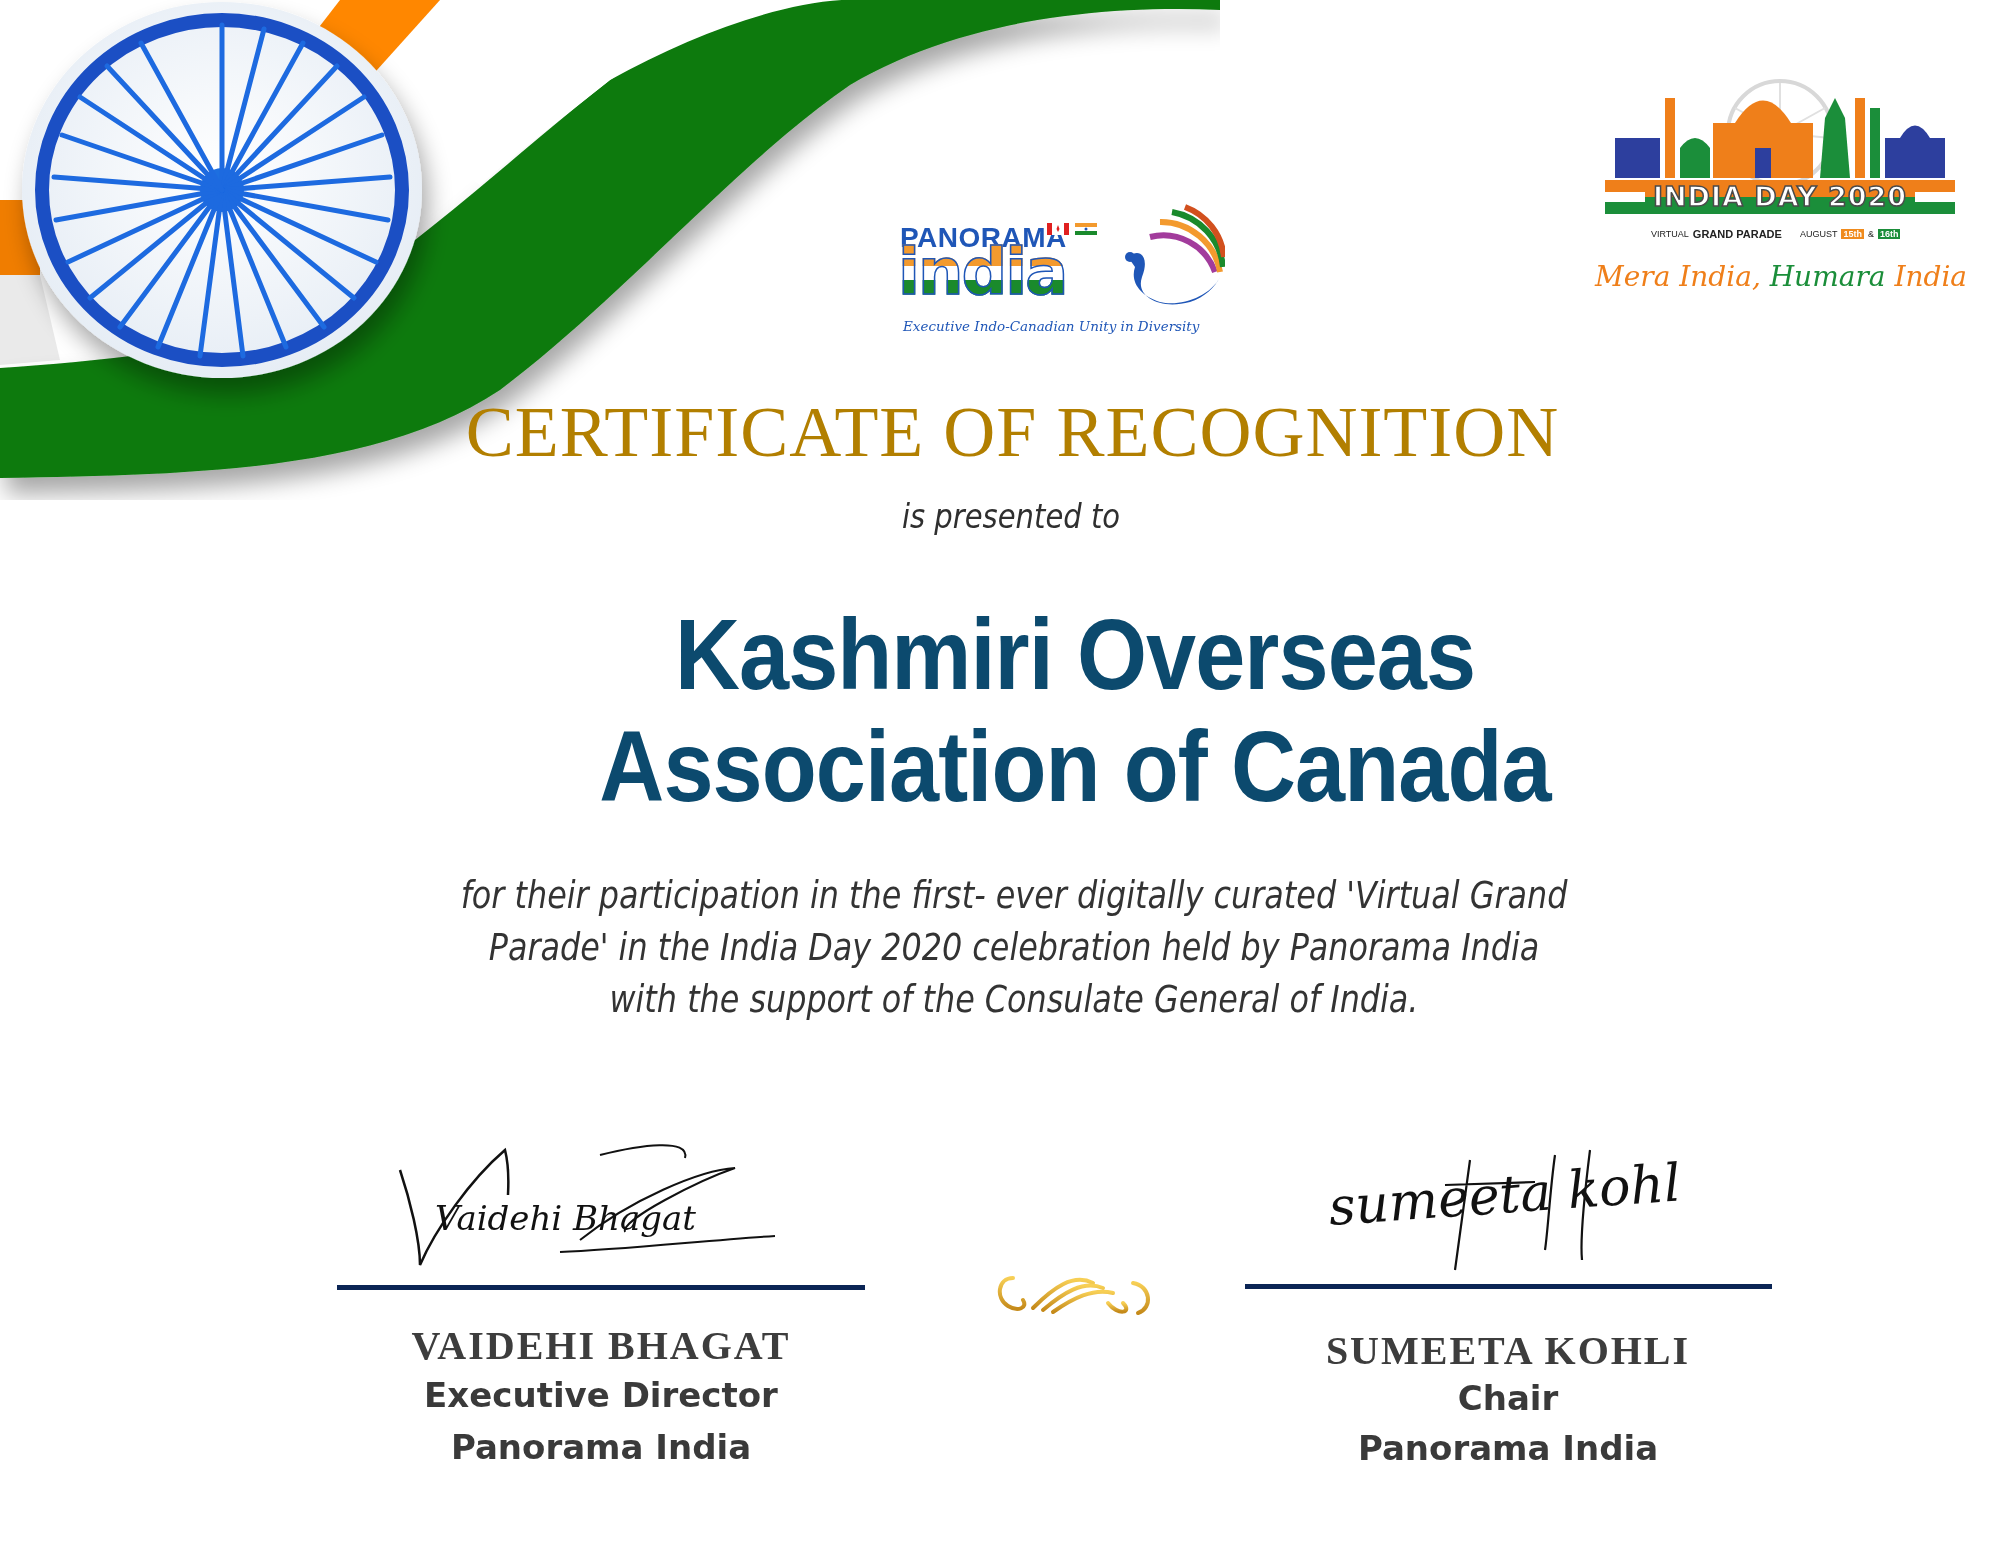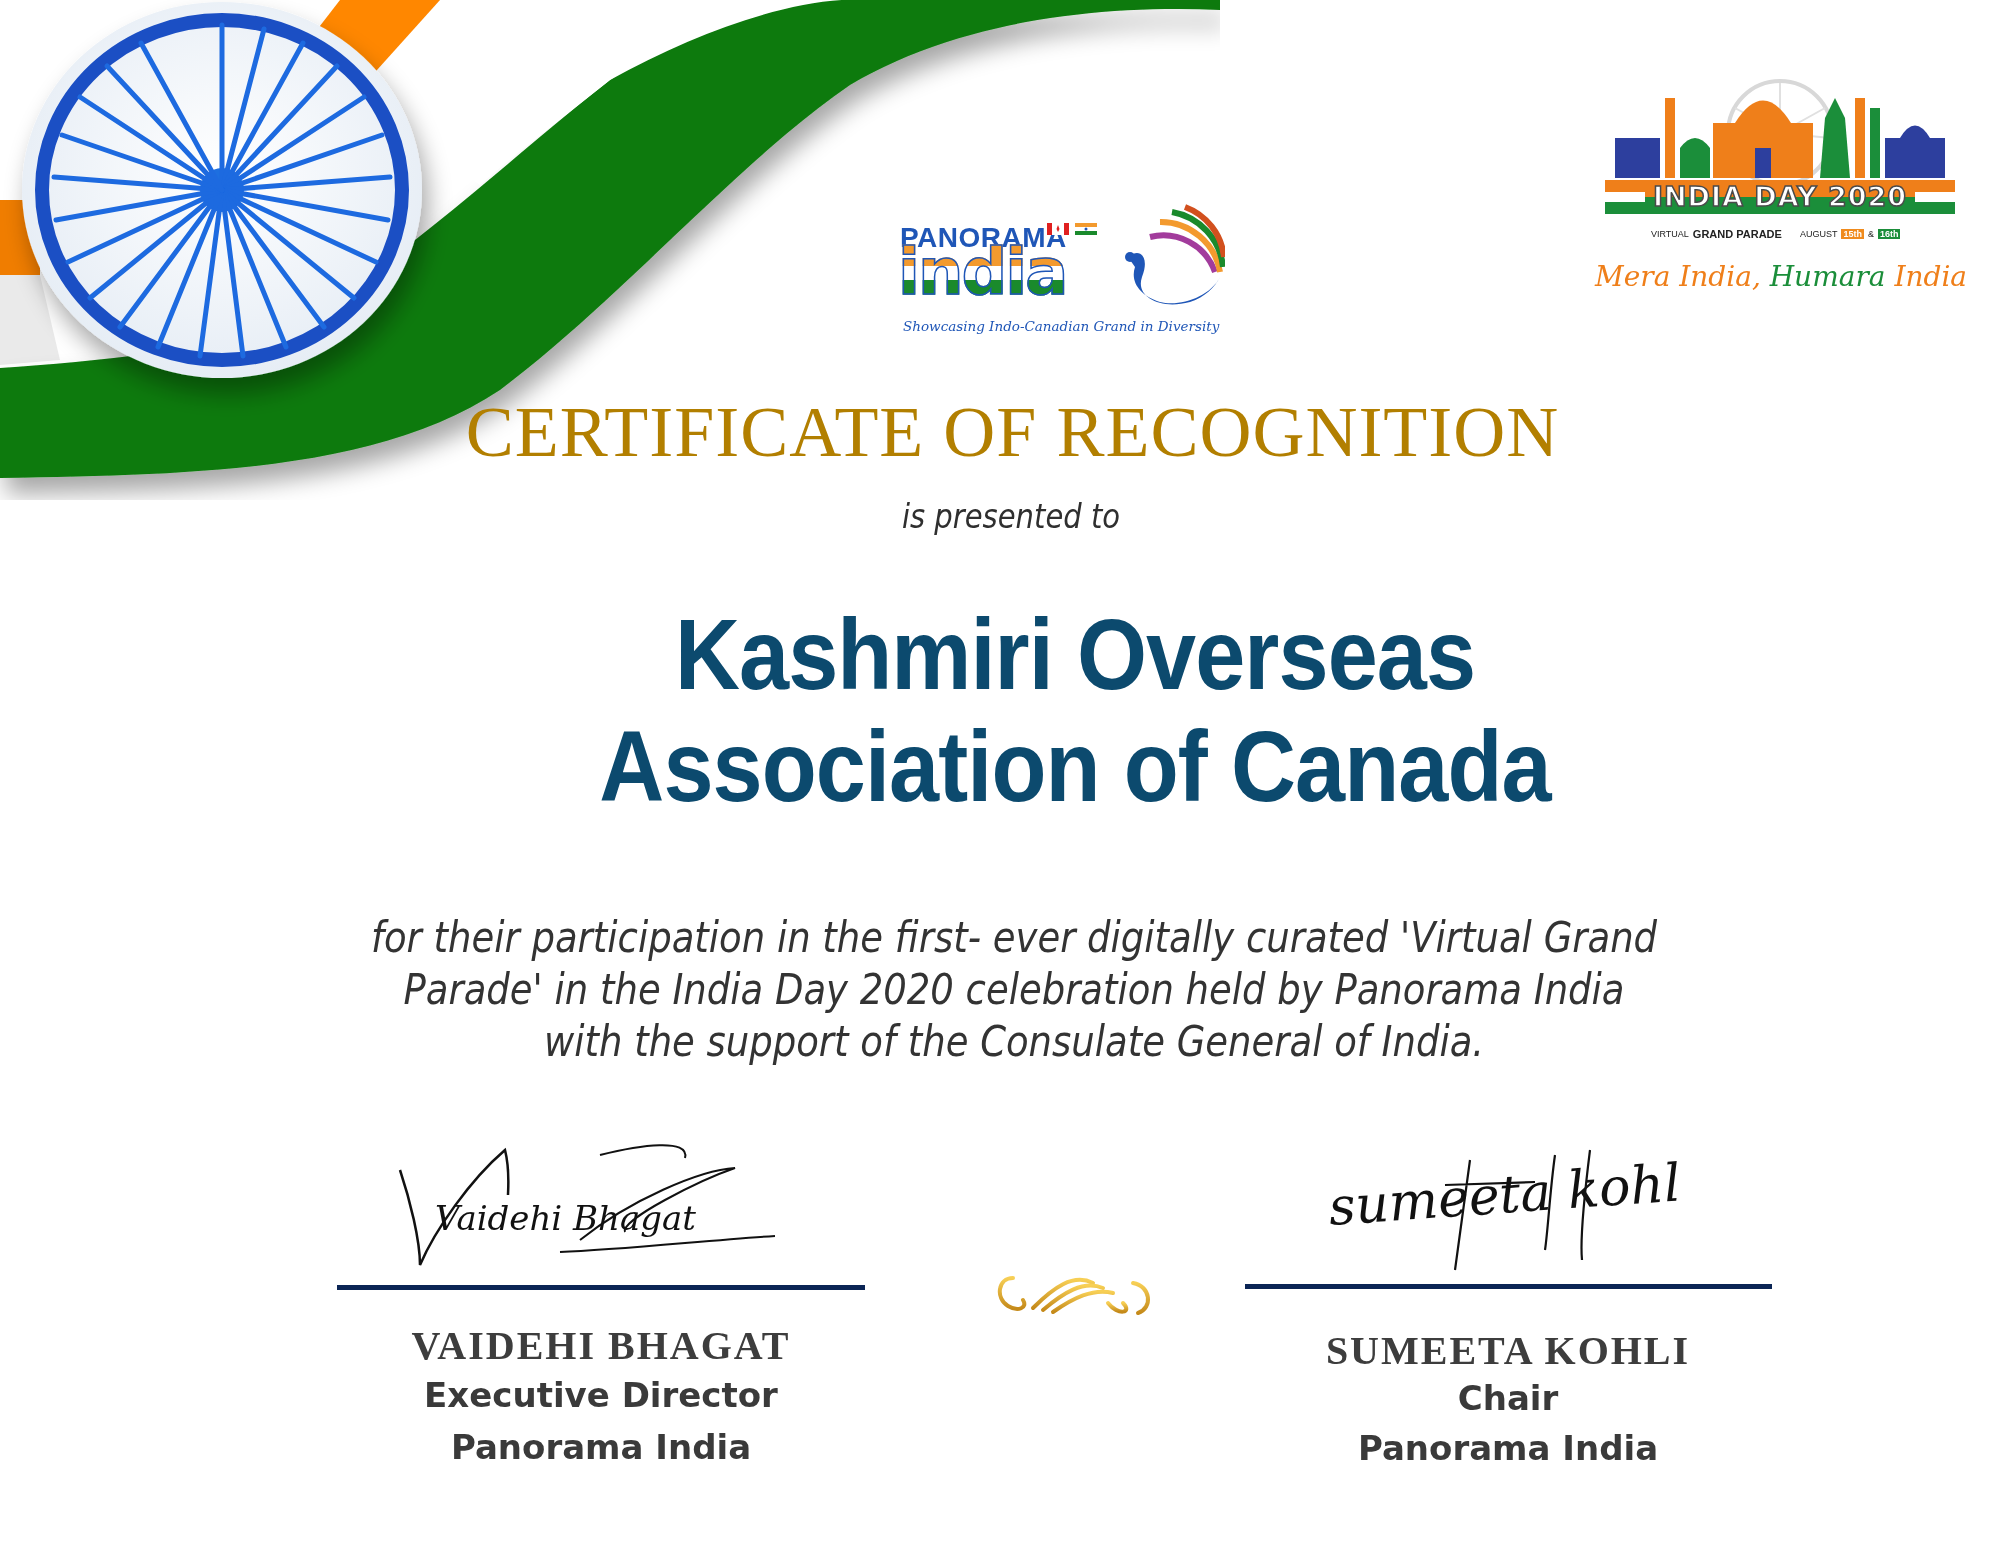--- a/index.html
+++ b/index.html
@@ -19,21 +19,21 @@
   .id-title{position:absolute;left:55px;top:103px;width:260px;text-align:center;font-family:"DejaVu Sans",sans-serif;font-weight:bold;font-size:27px;color:#ffffff;-webkit-text-stroke:1.5px #4a4a4a;letter-spacing:1px;}
   .id-sub{position:absolute;left:52px;top:146px;width:270px;height:20px;background:#ffffff;font-size:9px;color:#222;display:flex;align-items:center;gap:4px;padding-left:4px;}
   .id-sub b{font-size:11px;}
   .id-date-o{background:#f08b1d;color:#fff;padding:0 2px;font-weight:bold;}
   .id-date-g{background:#1b8e3a;color:#fff;padding:0 2px;font-weight:bold;}
   .id-tagline{position:absolute;left:0;top:182px;width:370px;text-align:center;font-family:"DejaVu Serif",serif;font-style:italic;font-size:28px;white-space:nowrap;}
   #cert-title{left:0;width:2000px;top:392px;text-align:center;font-family:"Liberation Serif",serif;font-size:72px;line-height:80px;color:#b27f00;letter-spacing:1px;padding-left:25px;box-sizing:border-box;}
   #presented{left:0;width:2000px;top:497px;text-align:center;font-family:"DejaVu Sans",sans-serif;font-style:italic;font-size:33px;color:#2f2f2f;padding-left:25px;box-sizing:border-box;transform:scaleX(0.88);}
   #recipient{left:0;width:2000px;top:598px;text-align:center;font-family:"Liberation Sans",sans-serif;font-weight:bold;font-size:100px;line-height:112px;color:#0c4a6e;padding-left:150px;box-sizing:border-box;letter-spacing:-1px;}
   #recipient div{transform:scaleX(0.9);}
-  #body-text{left:0;width:2000px;top:911px;text-align:center;font-family:"DejaVu Sans",sans-serif;font-style:italic;font-size:43px;line-height:52px;color:#333333;padding-left:28px;box-sizing:border-box;}
+  #body-text{left:0;width:2000px;top:870px;text-align:center;font-family:"DejaVu Sans",sans-serif;font-style:italic;font-size:37px;line-height:52px;color:#333333;padding-left:28px;box-sizing:border-box;}
   #body-text div{transform:scaleX(0.86);}
   .sig-img{position:absolute;}
   .sig-line{position:absolute;height:5px;background:#0b2555;}
   .sig-name{position:absolute;width:600px;text-align:center;font-family:"Liberation Serif",serif;font-weight:bold;font-size:40px;color:#3d3d3d;letter-spacing:2px;}
   .sig-role{position:absolute;width:600px;text-align:center;font-family:"DejaVu Sans",sans-serif;font-size:34px;color:#3a3a3a;font-weight:bold;}
   #flourish{left:993px;top:1268px;width:162px;height:50px;}
 </style>
 </head>
 <body>
 
@@ -117,21 +117,21 @@
   </div>
   <span class="pl-india">india</span>
   <svg style="position:absolute;left:225px;top:2px;width:105px;height:112px;" viewBox="0 0 105 112">
     <path d="M30 35 A55 55 0 0 1 95 70" fill="none" stroke="#a23b9c" stroke-width="6"></path>
     <path d="M40 20 A60 60 0 0 1 100 70" fill="none" stroke="#f39a2e" stroke-width="6"></path>
     <path d="M52 10 A62 62 0 0 1 103 65" fill="none" stroke="#1a8a2c" stroke-width="6"></path>
     <path d="M65 5 A60 60 0 0 1 104 55" fill="none" stroke="#d2501e" stroke-width="6"></path>
     <path d="M8 55 C20 45 30 55 22 75 C15 95 40 108 70 100 C85 95 95 85 100 75 C90 95 60 105 40 100 C20 94 10 80 15 65 Z" fill="#1f56b7"></path>
     <circle cx="10" cy="55" r="5" fill="#1f56b7"></circle>
   </svg>
-  <span class="pl-tag">Showcasing Indo-Canadian Grand in Diversity</span>
+  <span class="pl-tag">Executive Indo-Canadian Unity in Diversity</span>
 </div>
 
 <div id="indiaday-logo" class="abs">
   <svg style="position:absolute;left:0;top:0;width:370px;height:170px;" viewBox="0 0 370 170">
     <circle cx="185" cy="55" r="52" fill="none" stroke="#d8d8d8" stroke-width="4"></circle>
     <g stroke="#e0e0e0" stroke-width="2">
       <line x1="185" y1="55" x2="185" y2="5"></line>
         <line x1="185" y1="55" x2="230" y2="30"></line>
         <line x1="185" y1="55" x2="140" y2="30"></line>
         <line x1="185" y1="55" x2="235" y2="60"></line>

